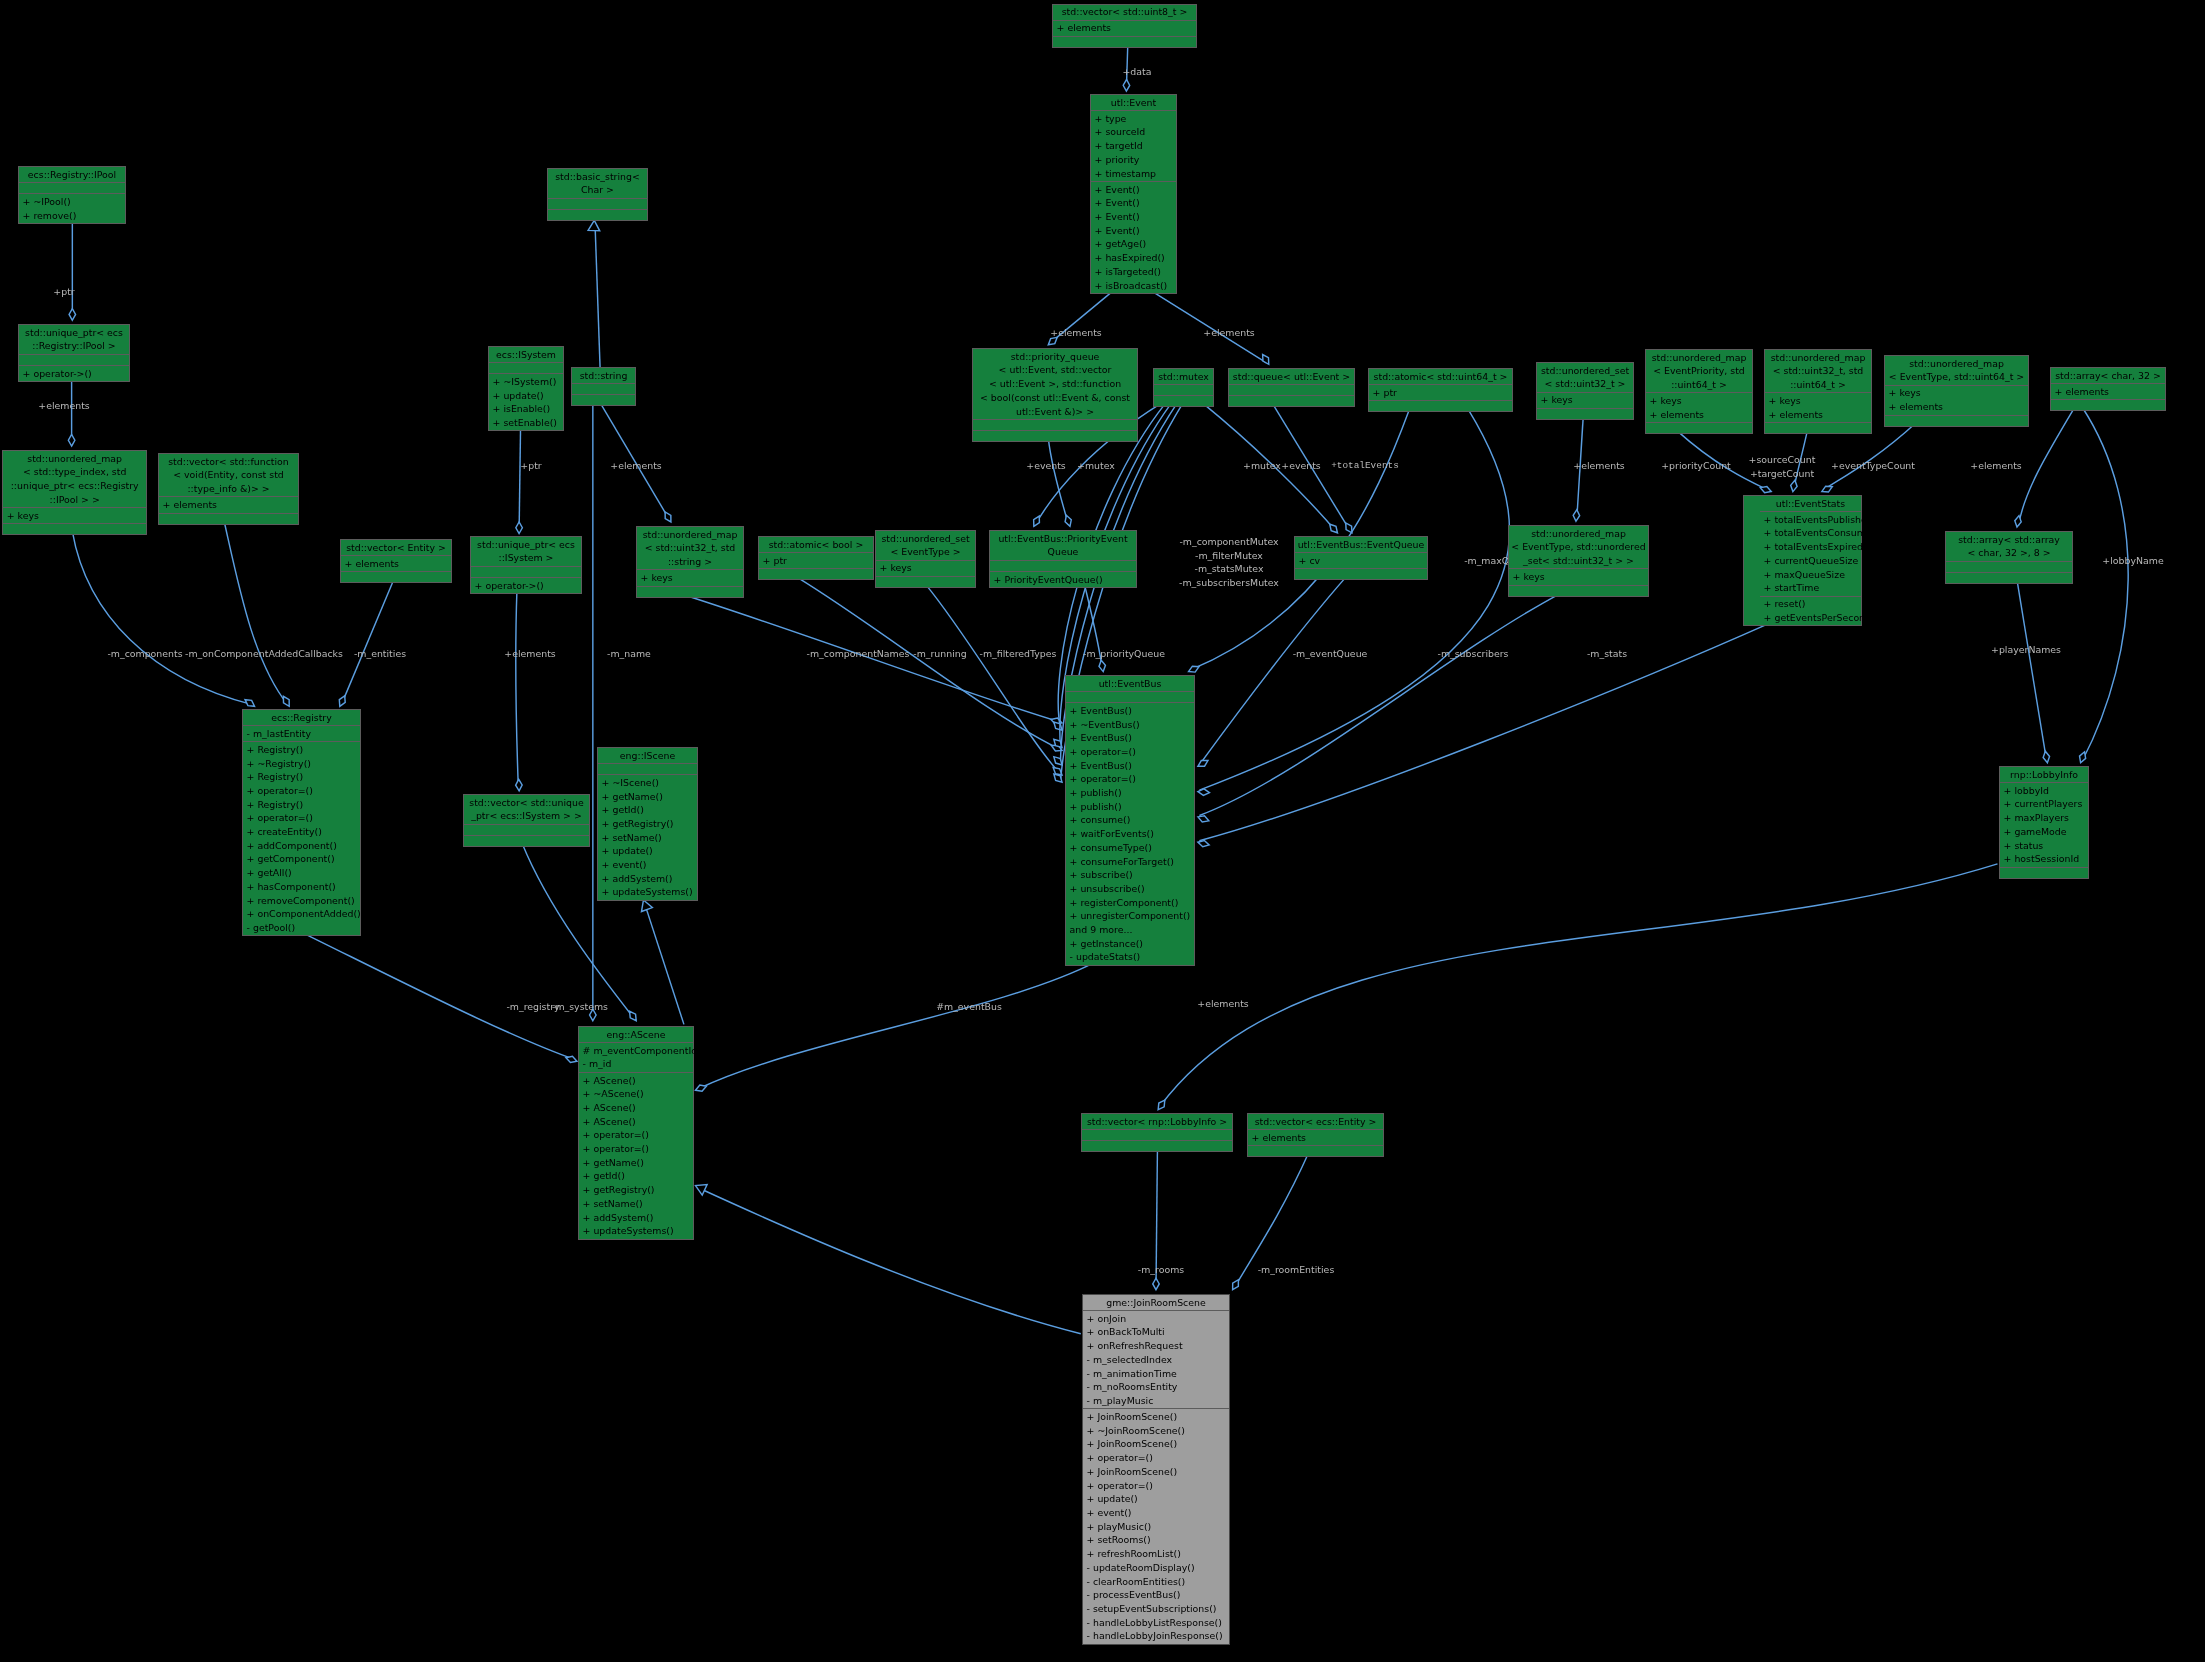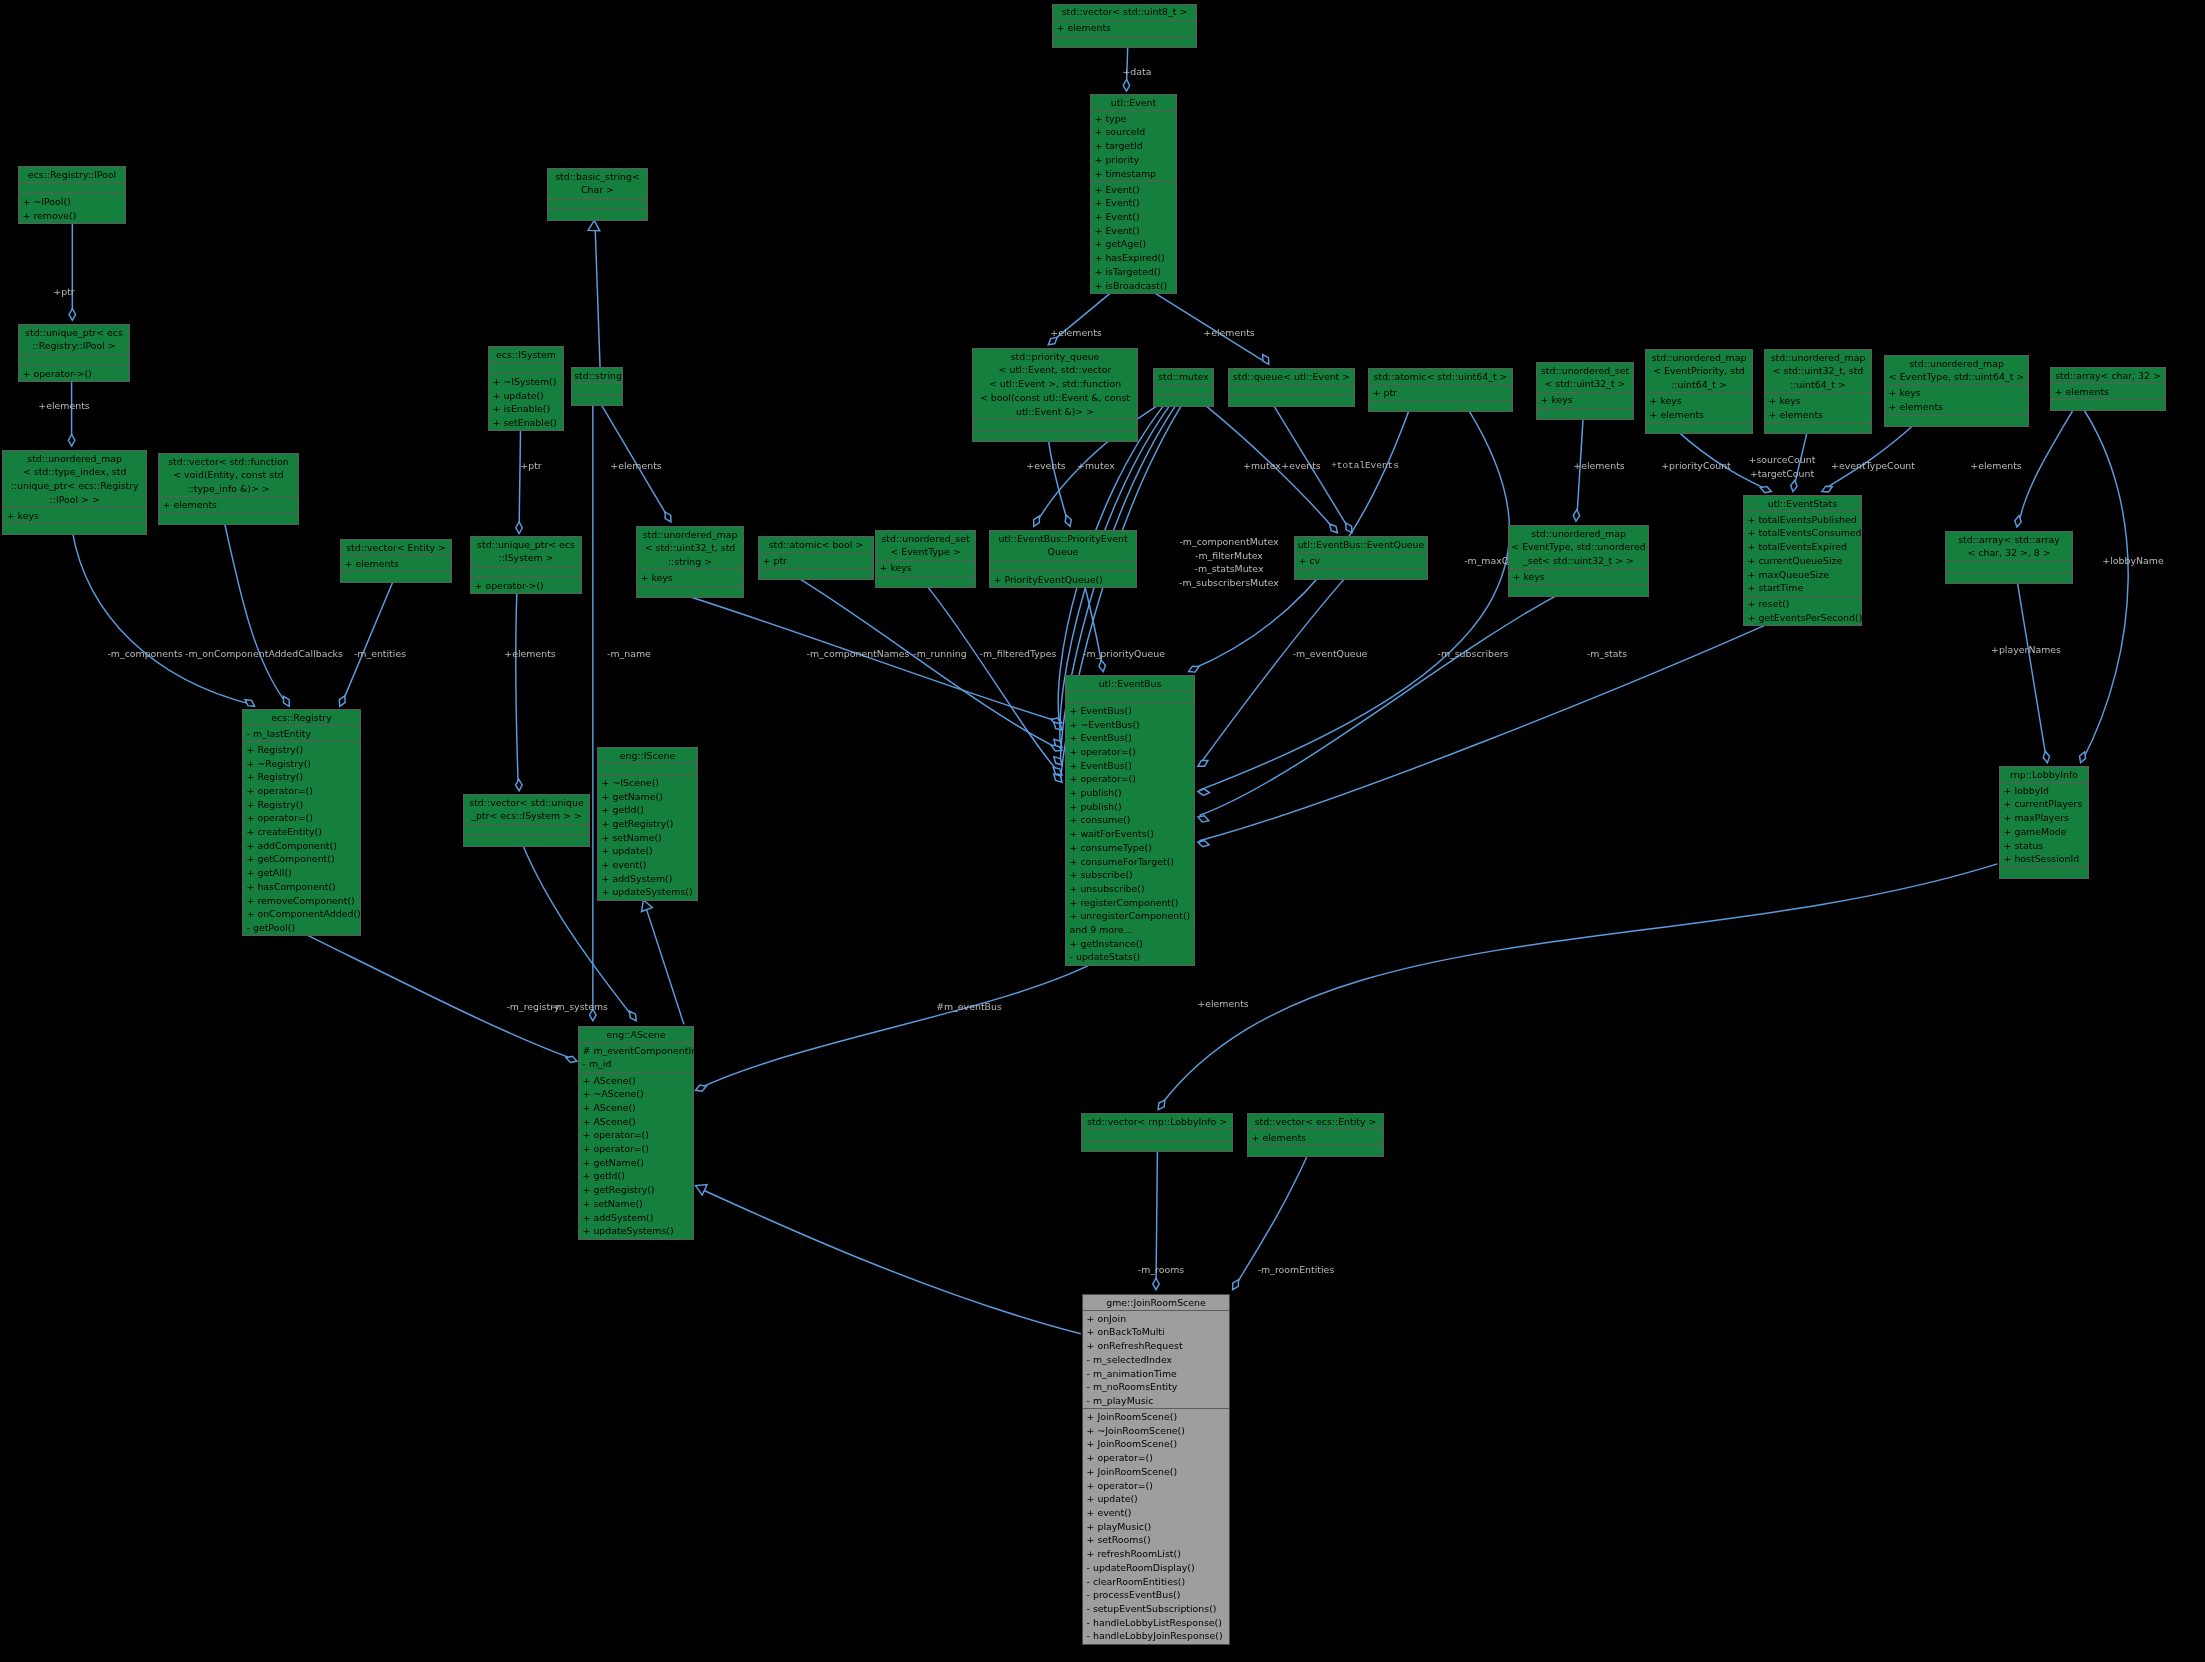--- a/index.html
+++ b/index.html
@@ -208,21 +208,21 @@
       <div class="box" style="left: 488px; top: 346px; width: 76px;">
         <div class="title">ecs::ISystem</div>
         <div class="sec"></div>
         <div class="sec">
           <div class="row">+ ~ISystem()</div>
           <div class="row">+ update()</div>
           <div class="row">+ isEnable()</div>
           <div class="row">+ setEnable()</div>
         </div>
       </div>
-      <div class="box" style="left: 571px; top: 367px; width: 52px;">
+      <div class="box" style="left: 571px; top: 367px; width: 65px;">
         <div class="title">std::string</div>
         <div class="sec"></div>
         <div class="sec"></div>
       </div>
       <div class="box" style="left: 972px; top: 348px; width: 166px;">
         <div class="title">std::priority_queue
 &lt; utl::Event, std::vector
 &lt; utl::Event &gt;, std::function
 &lt; bool(const utl::Event &amp;, const
 utl::Event &amp;)&gt; &gt;</div>
@@ -365,21 +365,21 @@
       </div>
       <div class="box" style="left: 1508px; top: 525px; width: 141px;">
         <div class="title">std::unordered_map
 &lt; EventType, std::unordered
 _set&lt; std::uint32_t &gt; &gt;</div>
         <div class="sec">
           <div class="row">+ keys</div>
         </div>
         <div class="sec"></div>
       </div>
-      <div class="box" style="left: 1743px; top: 495px; width: 119px;">
+      <div class="box" style="left: 1743px; top: 495px; width: 119px; padding-left: 16px;">
         <div class="title">utl::EventStats</div>
         <div class="sec">
           <div class="row">+ totalEventsPublished</div>
           <div class="row">+ totalEventsConsumed</div>
           <div class="row">+ totalEventsExpired</div>
           <div class="row">+ currentQueueSize</div>
           <div class="row">+ maxQueueSize</div>
           <div class="row">+ startTime</div>
         </div>
         <div class="sec">

